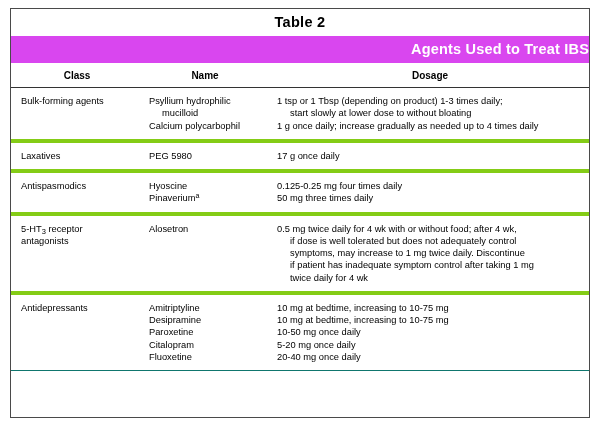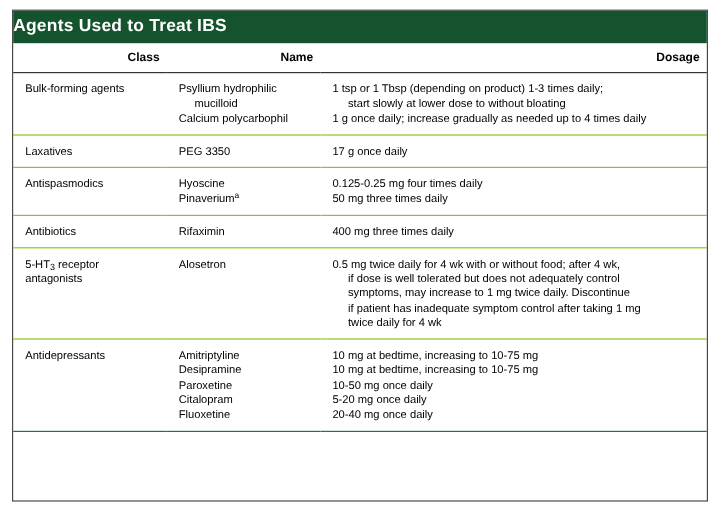--- a/index.html
+++ b/index.html
@@ -31,50 +31,50 @@
   }
   .table-number {
     text-align: center;
     font-weight: bold;
     font-size: 14.5px;
     letter-spacing: 0.3px;
     padding: 5px 0 6px 0;
     color: #000;
   }
   .title-bar {
-    background: #14532d;
+    background: #d946ef;
     color: #ffffff;
-    text-align: left;
+    text-align: right;
     font-weight: bold;
     font-size: 14.5px;
     padding: 5px 0 6px 0;
     letter-spacing: 0.2px;
   }
   table.main {
     width: 100%;
     border-collapse: collapse;
     table-layout: fixed;
     font-size: 9.3px;
   }
   table.main col.c1 { width: 128px; }
   table.main col.c2 { width: 128px; }
   table.main col.c3 { width: auto; }
 
   table.main th {
-    text-align: right;
+    text-align: center;
     font-weight: bold;
     font-size: 10px;
     padding: 7px 6px 6px 10px;
     border-bottom: 1px solid #333;
     vertical-align: bottom;
   }
   table.main td {
     vertical-align: top;
     padding: 7px 6px 7px 10px;
-    border-bottom: 1px solid #84cc16;
+    border-bottom: 4px solid #84cc16;
     line-height: 1.32;
   }
   table.main tr.last td {
     border-bottom: 1px solid #0f766e;
   }
   .cellline { display: block; white-space: pre-wrap; }
   .indent { padding-left: 13px; }
   sub { font-size: 7.5px; vertical-align: baseline; position: relative; top: 2px; }
   sup { font-size: 7px; vertical-align: baseline; position: relative; top: -3px; }
 
@@ -87,20 +87,21 @@
     color: #111;
   }
   .spacer { flex: 1 1 auto; }
 </style>
 </head>
 <body>
 
 <div class="page">
   <div class="table-wrap">
 
+    <div class="table-number">Table 2</div>
 
     <div class="title-bar">Agents Used to Treat IBS</div>
 
     <table class="main">
       <colgroup>
         <col class="c1">
           <col class="c2">
           <col class="c3">
       </colgroup>
       <thead>
@@ -124,48 +125,37 @@
               <span class="cellline">1 tsp or 1 Tbsp (depending on product) 1-3 times daily;</span>
               <span class="cellline indent">start slowly at lower dose to without bloating</span>
               <span class="cellline">1 g once daily; increase gradually as needed up to 4 times daily</span>
             </td>
           </tr>
           <tr>
             <td>
               <span class="cellline">Laxatives</span>
             </td>
             <td>
-              <span class="cellline">PEG 3350</span>
+              <span class="cellline">PEG 5980</span>
             </td>
             <td>
               <span class="cellline">17 g once daily</span>
             </td>
           </tr>
           <tr>
             <td>
               <span class="cellline">Antispasmodics</span>
             </td>
             <td>
               <span class="cellline">Hyoscine</span>
               <span class="cellline">Pinaverium<sup>a</sup></span>
             </td>
             <td>
               <span class="cellline">0.125-0.25 mg four times daily</span>
               <span class="cellline">50 mg three times daily</span>
-            </td>
-          </tr>
-          <tr>
-            <td>
-              <span class="cellline">Antibiotics</span>
-            </td>
-            <td>
-              <span class="cellline">Rifaximin</span>
-            </td>
-            <td>
-              <span class="cellline">400 mg three times daily</span>
             </td>
           </tr>
           <tr>
             <td>
               <span class="cellline">5-HT<sub>3</sub> receptor</span>
               <span class="cellline">antagonists</span>
             </td>
             <td>
               <span class="cellline">Alosetron</span>
             </td>

